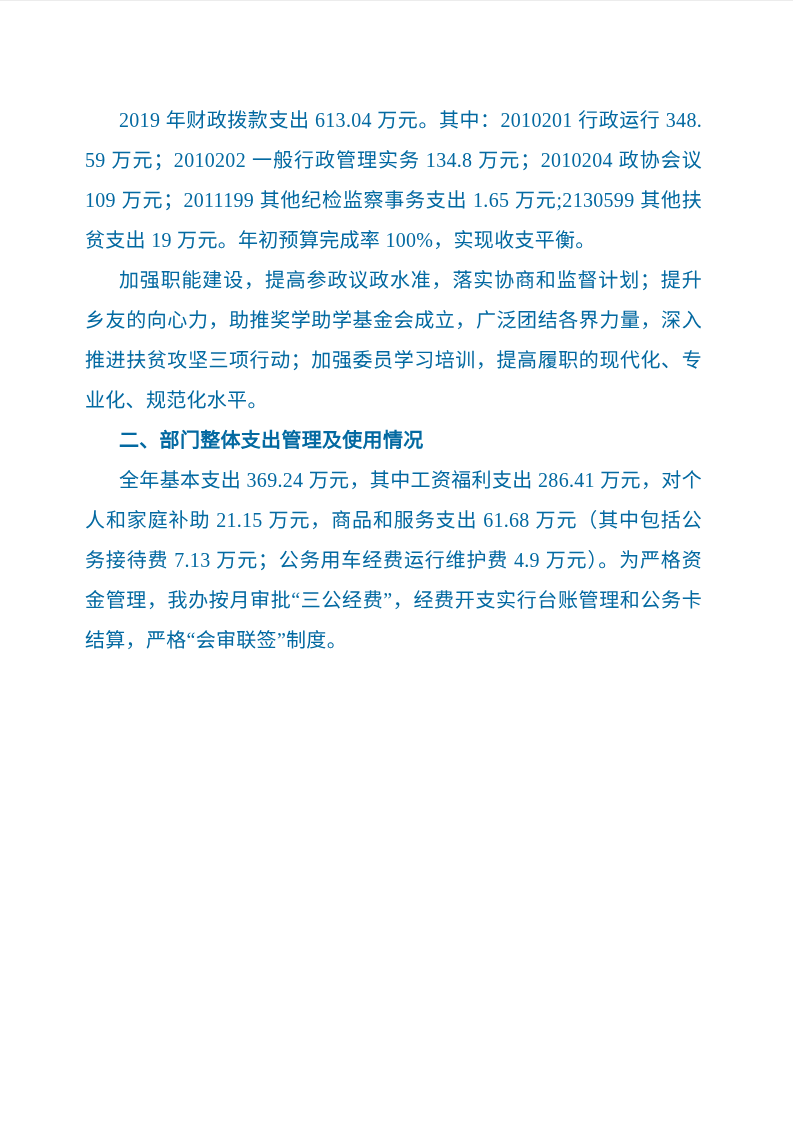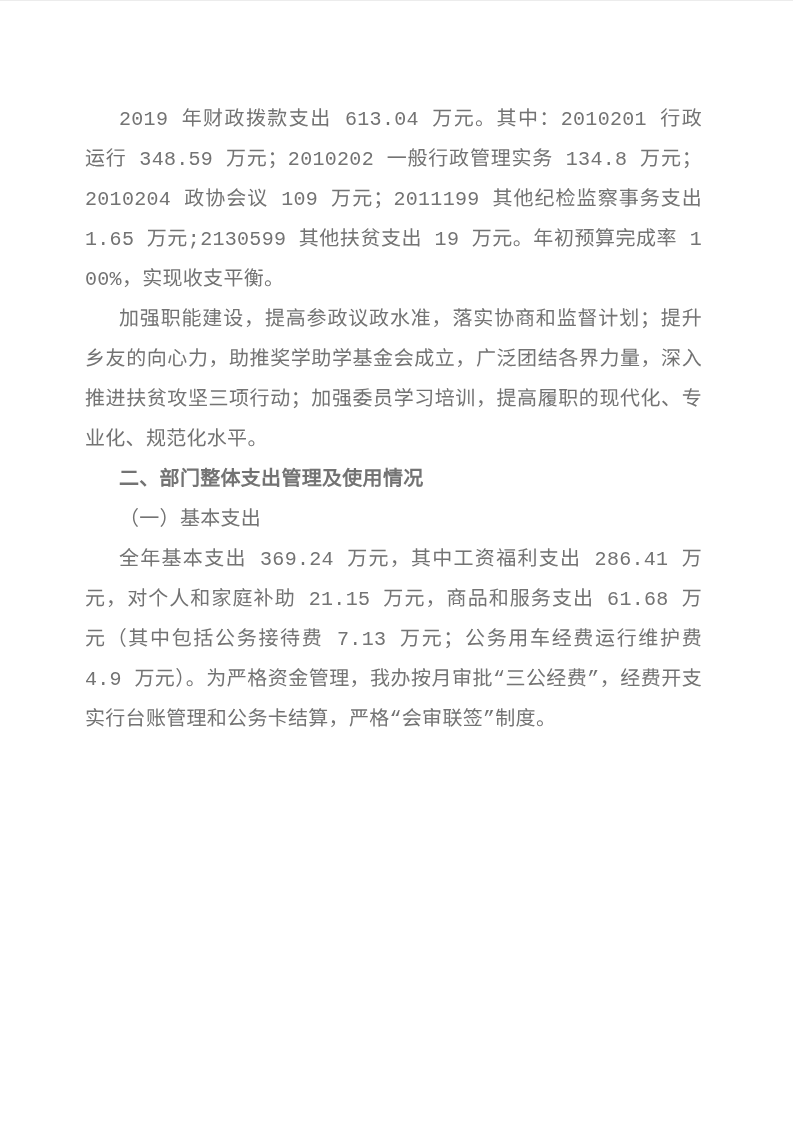--- a/index.html
+++ b/index.html
@@ -8,22 +8,22 @@
     background: #ffffff;
   }
   .page {
     position: relative;
     width: 793px;
     height: 1122px;
     background: #ffffff;
     border-top: 1px solid #ececec;
     box-sizing: border-box;
     overflow: hidden;
-    font-family: Liberation Mono, monospace;
-    color: #737373;
+    font-family: Liberation Serif, serif;
+    color: #0369a1;
   }
   .doc-body {
     position: absolute;
     left: 85px;
     top: 99px;
     width: 617px;
     font-size: 20px;
     line-height: 40px;
     text-align: justify;
     letter-spacing: 0.3px;
@@ -39,16 +39,15 @@
   }
 </style>
 </head>
 <body>
 
 <div class="page">
   <div class="doc-body">
     <p>2019 年财政拨款支出 613.04 万元。其中：2010201 行政运行 348.59 万元；2010202 一般行政管理实务 134.8 万元；2010204 政协会议 109 万元；2011199 其他纪检监察事务支出 1.65 万元;2130599 其他扶贫支出 19 万元。年初预算完成率 100%，实现收支平衡。</p>
     <p>加强职能建设，提高参政议政水准，落实协商和监督计划；提升乡友的向心力，助推奖学助学基金会成立，广泛团结各界力量，深入推进扶贫攻坚三项行动；加强委员学习培训，提高履职的现代化、专业化、规范化水平。</p>
     <p class="heading-bold">二、部门整体支出管理及使用情况</p>
-    <p>（一）基本支出</p>
     <p>全年基本支出 369.24 万元，其中工资福利支出 286.41 万元，对个人和家庭补助 21.15 万元，商品和服务支出 61.68 万元（其中包括公务接待费 7.13 万元；公务用车经费运行维护费 4.9 万元）。为严格资金管理，我办按月审批“三公经费”，经费开支实行台账管理和公务卡结算，严格“会审联签”制度。</p>
   </div>
 </div>
 
 </body></html>

